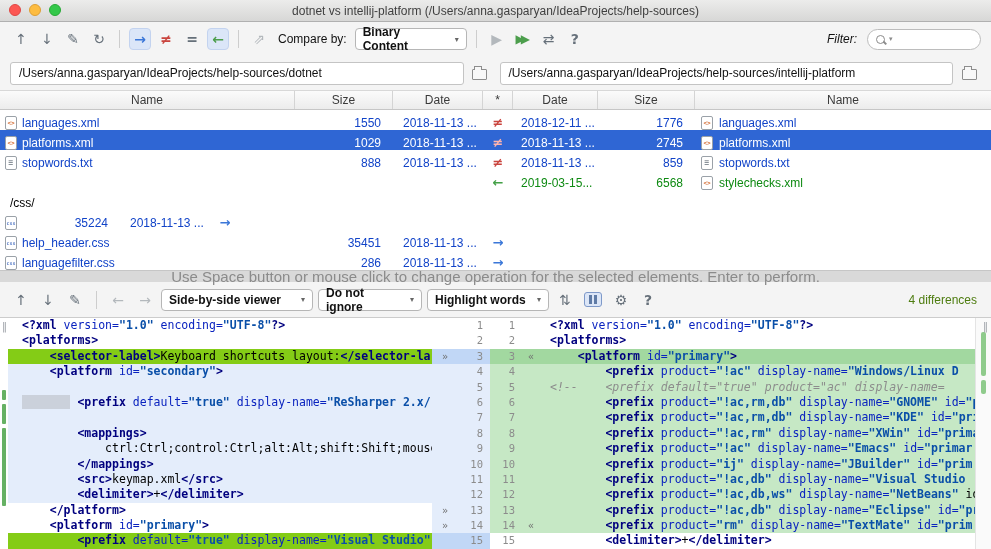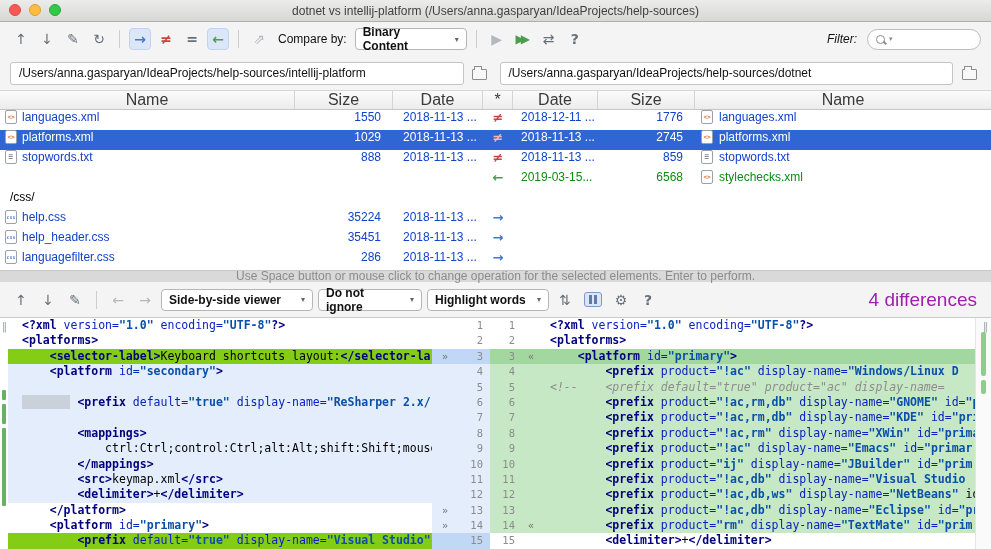--- a/index.html
+++ b/index.html
@@ -40,48 +40,48 @@
            padding:0 7px; font-size:12px; color:#111; gap:8px; flex-shrink:0;font-weight:bold; }
   .combo .arr { font-size:8px; color:#666; font-family:"DejaVu Sans", sans-serif; }
   .w112{width:112px;} .w152{width:152px;} .w104{width:104px;} .w122{width:122px;}
   .filter-group { margin-left:auto; display:flex; align-items:center; gap:6px;font-style:italic; }
   .search { width:114px; height:21px; border:1px solid #BCBCBC; border-radius:11px;
             background:#FFF; display:flex; align-items:center; padding:0 8px; gap:4px; }
   .mag { width:9px; height:9px; border:1.5px solid #8B8B8B; border-radius:50%;
          position:relative; display:inline-block; }
   .mag::after { content:""; position:absolute; width:4px; height:1.5px; background:#8B8B8B;
                 right:-3px; bottom:-1px; transform:rotate(45deg); }
-  .diffcount { margin-left:auto; font-size:19px; color:#a21caf; padding-right:4px; white-space:nowrap; }
+  .diffcount { margin-left:auto; font-size:12px; color:#4d7c0f; padding-right:4px; white-space:nowrap; }
   .split-toggle { width:18px; height:15px; border:1px solid #7E99C9; background:#DCE6F7;
                   border-radius:3px; display:flex; align-items:center; justify-content:center; gap:2px; }
   .split-toggle i { width:3px; height:9px; background:#5F7BA6; display:block; }
 
   
   .paths { height:34px; background:#F4F4F4; display:flex; align-items:center;
            padding:0 10px; gap:8px; }
   .path-group { flex:1; display:flex; align-items:center; gap:4px; min-width:0; }
   .path-input { flex:1; height:23px; background:#FFF; border:1px solid #C4C4C4; border-radius:3px;
                 font-size:12px; color:#111; display:flex; align-items:center; padding:0 8px;
                 white-space:nowrap; overflow:hidden; min-width:0; }
   .folder-btn { width:24px; height:22px; display:flex; align-items:center; justify-content:center; flex-shrink:0; }
   .folder { width:15px; height:11px; border:1px solid #8D8D8D; border-radius:1px;
             position:relative; background:#F8F8F8; margin-top:2px; }
   .folder::before { content:""; position:absolute; top:-4px; left:1px; width:6px; height:3px;
                     border:1px solid #8D8D8D; border-bottom:none; background:#F8F8F8; }
 
   
   .cmp-header { height:20px; display:flex; background:linear-gradient(#FBFBFB,#ECECEC);
                 border-top:1px solid #D8D8D8; border-bottom:1px solid #C6C6C6;
-                font-size:16px; color:#3A3A3A; }
+                font-size:12px; color:#3A3A3A; }
   .hcell { display:flex; align-items:center; justify-content:center;
            border-right:1px solid #D4D4D4; height:100%; flex-shrink:0; }
   .hc1{width:295px;} .hc2{width:98px;} .hc3{width:90px;} .hc4{width:30px;}
   .hc5{width:85px;} .hc6{width:97px;} .hc7{flex:1; border-right:none;}
   .cmp-body { height:160px; background:#fff; }
-  .crow { height:20px; display:flex; align-items:flex-start; font-size:12px; color:#222; }
+  .crow { height:20px; display:flex; align-items:flex-end; font-size:12px; color:#222; }
   .crow.selected { background:#2F66D4; }
   .crow.selected .tval { color:#fff; }
   .crow.selected .op-neq { color:#FFB4AE; }
   .ci{width:22px; display:flex; justify-content:center; align-items:center; flex-shrink:0;}
   .cn{width:273px; white-space:nowrap; overflow:hidden; flex-shrink:0;}
   .cs{width:98px; text-align:right; padding-right:12px; flex-shrink:0;}
   .cd{width:90px; padding-left:10px; white-space:nowrap; overflow:hidden; flex-shrink:0;}
   .cop{width:30px; text-align:center; font-family:"DejaVu Sans",sans-serif;
        font-weight:bold; font-size:13px; flex-shrink:0;}
   .cd2{width:85px; padding-left:8px; white-space:nowrap; overflow:hidden; flex-shrink:0;}
@@ -91,21 +91,21 @@
   .csec{padding-left:10px; color:#000;}
   .tone-blue .tval { color:#1143C8; }
   .tone-green .tval { color:#0E8A12; }
   .op-neq{color:#C9443E;} .op-right{color:#3B77D8;} .op-left{color:#44A047;}
   .fi { width:12px; height:14px; background:#FFF; border:1px solid #9AA1A8; border-radius:2px;
         display:flex; align-items:center; justify-content:center; line-height:1;
         font-family:"DejaVu Sans Mono", monospace; font-weight:bold; font-size:6px; }
   .fi-xml{color:#D4713A;} .fi-txt{color:#8A9299; font-size:8px;} .fi-css{color:#5A7EC7; font-size:5px;}
 
   
-  .hint { height:12px; background:#D9D9D9; border-top:1px solid #C6C6C6; font-size:12px;
+  .hint { height:12px; background:#D9D9D9; border-top:1px solid #C6C6C6; font-size:15px;
           color:#8B8B8B; text-align:center; line-height:11px; }
 
   
   .diff { height:231px; display:flex; position:relative; background:#fff;
           font-family:"DejaVu Sans Mono", monospace; font-size:11.5px; line-height:15.4px; color:#000; }
   .stripe { width:8px; position:relative; flex-shrink:0; }
   .mark { position:absolute; left:2px; width:4px; background:#66B164; border-radius:1px; }
   .diff-rows { flex:1; overflow:hidden; min-width:0; }
   .drow { display:flex; height:15.4px; }
   .lc { width:424px; padding-left:14px; white-space:pre; overflow:hidden; flex-shrink:0; }
@@ -195,27 +195,27 @@
       <div class="search">
         <span class="mag"></span>
         <span class="arr" style="font-size:7px;color:#8B8B8B;font-family:'DejaVu Sans',sans-serif;">▾</span>
         <span></span>
       </div>
     </div>
   </div>
 
   <div class="paths">
     <div class="path-group">
-      <div class="path-input">/Users/anna.gasparyan/IdeaProjects/help-sources/intellij-platform</div>
+      <div class="path-input">/Users/anna.gasparyan/IdeaProjects/help-sources/dotnet</div>
       <div class="folder-btn">
           <span class="folder"></span>
         </div>
     </div>
     <div class="path-group">
-      <div class="path-input">/Users/anna.gasparyan/IdeaProjects/help-sources/dotnet</div>
+      <div class="path-input">/Users/anna.gasparyan/IdeaProjects/help-sources/intellij-platform</div>
       <div class="folder-btn">
           <span class="folder"></span>
         </div>
     </div>
   </div>
 
   <div class="cmp-header">
     <div class="hcell hc1">Name</div>
     <div class="hcell hc2">Size</div>
     <div class="hcell hc3">Date</div>
@@ -285,21 +285,20 @@
         </div>
         <div class="cn2 tval">stylechecks.xml</div>
       </div>
       <div class="crow section">
         <div class="csec">/css/</div>
       </div>
       <div class="crow tone-blue">
         <div class="ci">
           <span class="fi fi-css">css</span>
         </div>
-        <div class="cn tval">help.css</div>
         <div class="cs tval">35224</div>
         <div class="cd tval">2018-11-13 ...</div>
         <div class="cop"><span class="op-right">→</span></div>
         <div class="cd2 tval"></div>
         <div class="cs2 tval"></div>
         <div class="ci2">
           <span></span>
         </div>
         <div class="cn2 tval"></div>
       </div>

